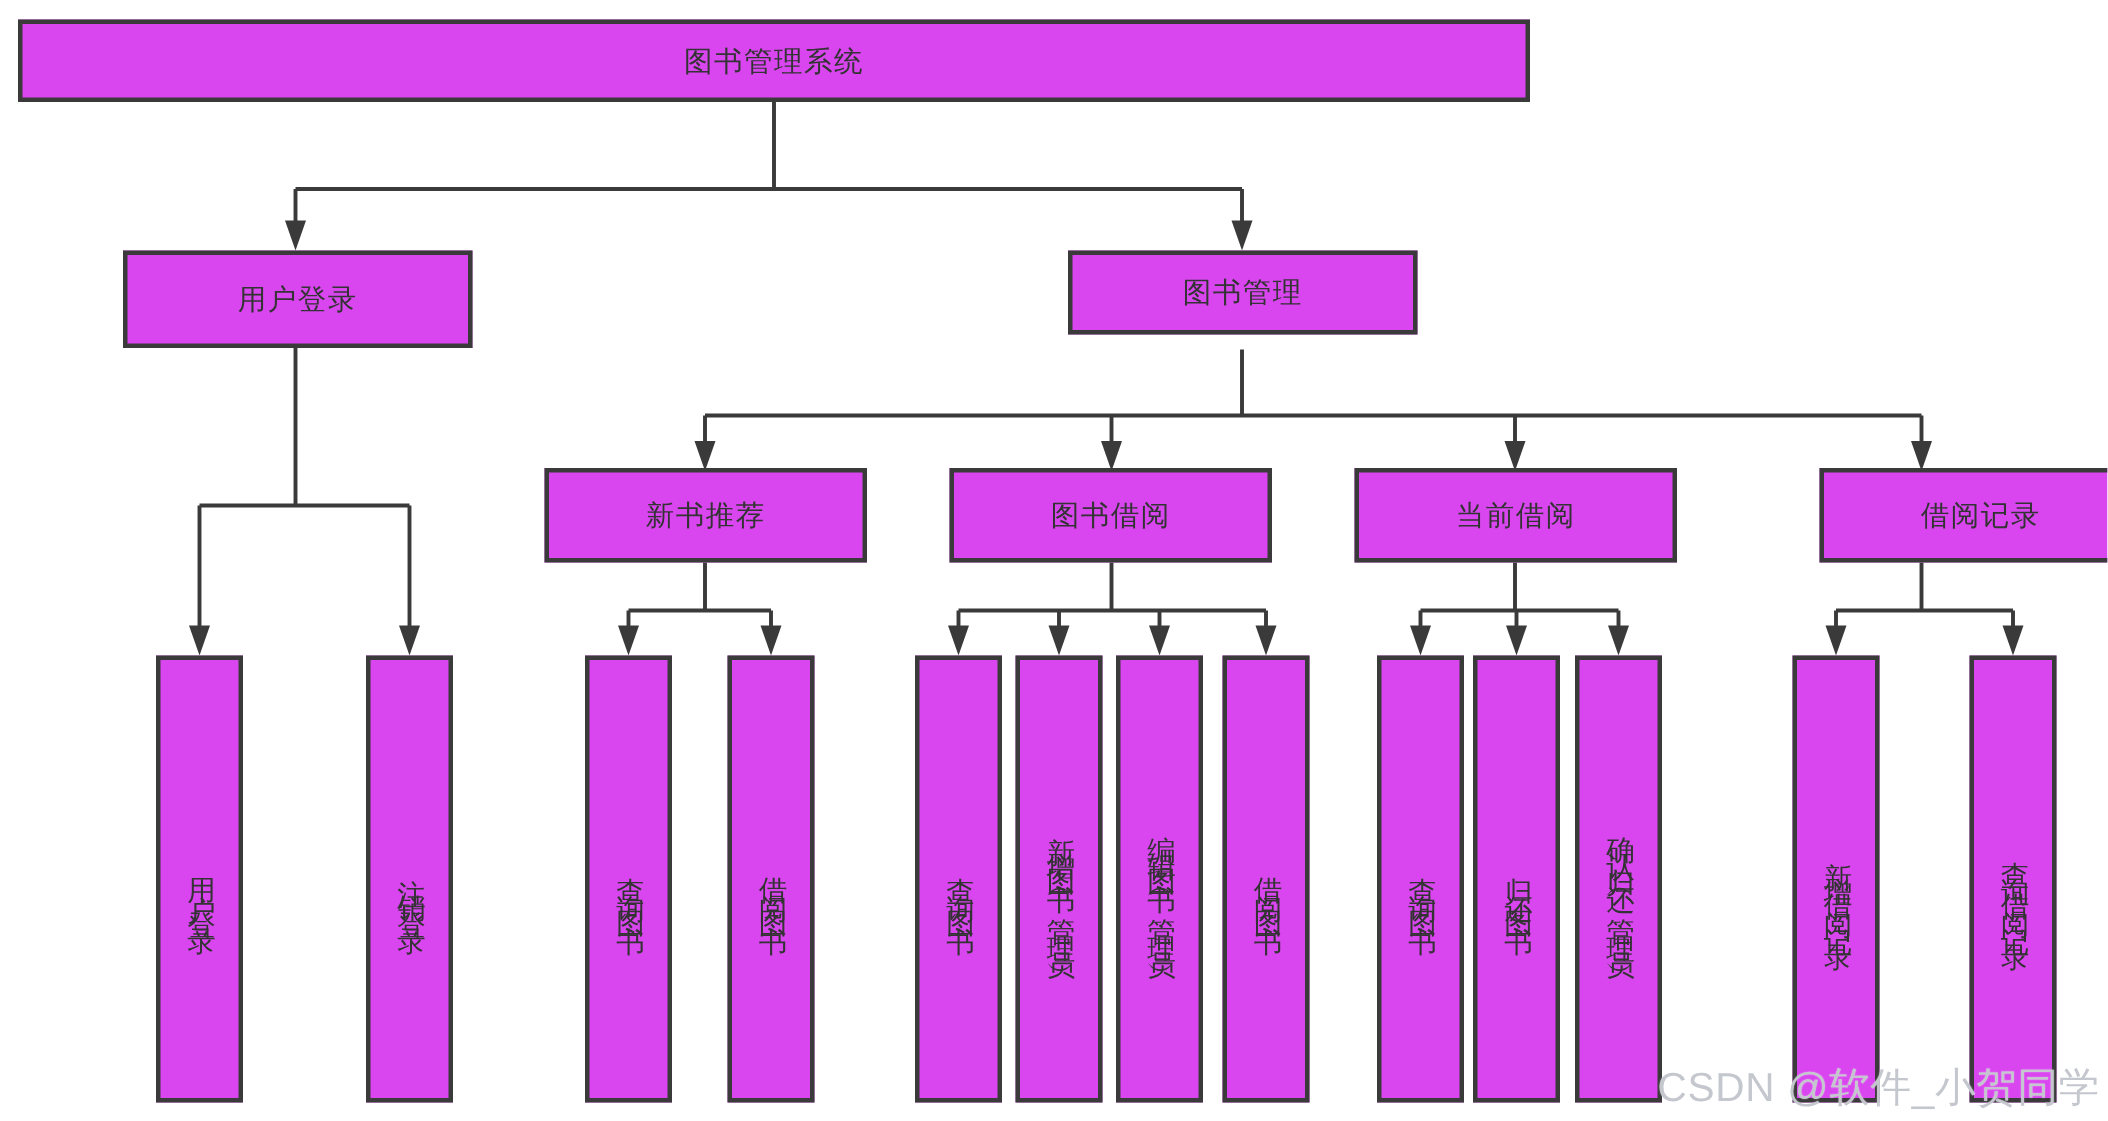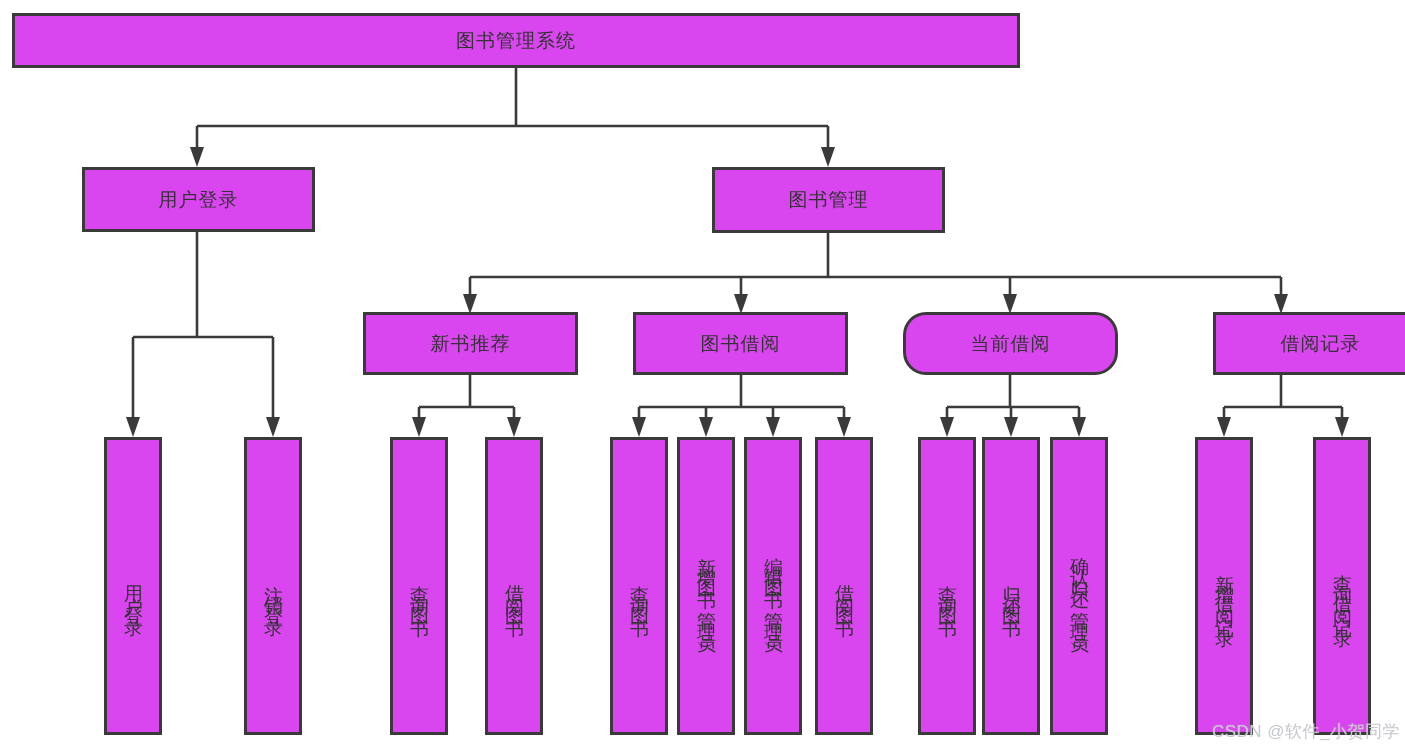--- a/index.html
+++ b/index.html
@@ -41,21 +41,21 @@
     text-orientation:mixed;
     white-space:normal;
     letter-spacing:11px;
     line-height:1.2;
     padding-top:11px; 
   }
   .watermark{
     position:absolute;
     right:5px;
     bottom:4px;
-    font-size:17px;
+    font-size:27px;
     color:var(--wm);
     letter-spacing:0.5px;
     z-index:10;
     text-shadow:0 0 1px rgba(255,255,255,0.6);
   }
 </style>
 </head>
 <body>
 
 <div class="canvas">
@@ -96,31 +96,31 @@
     <polygon points="1335,417 1349,417 1342,437"></polygon>
   </svg>
 
   <div class="box" style="left:12px; top:13px; width:1008px; height:55px;">
     <span class="lbl">图书管理系统</span>
   </div>
 
   <div class="box" style="left:82px; top:167px; width:233px; height:65px;">
     <span class="lbl">用户登录</span>
   </div>
-  <div class="box" style="left:712px; top:167px; width:233px; height:66px;">
+  <div class="box" style="left:712px; top:167px; width:233px; height:56px;">
     <span class="lbl">图书管理</span>
   </div>
 
   <div class="box" style="left:363px; top:312px; width:215px; height:63px;">
     <span class="lbl">新书推荐</span>
   </div>
   <div class="box" style="left:633px; top:312px; width:215px; height:63px;">
     <span class="lbl">图书借阅</span>
   </div>
-  <div class="box" style="left:903px; top:312px; width:215px; height:63px;border-radius:23px;">
+  <div class="box" style="left:903px; top:312px; width:215px; height:63px;">
     <span class="lbl">当前借阅</span>
   </div>
   <div class="box" style="left:1213px; top:312px; width:215px; height:63px;">
     <span class="lbl">借阅记录</span>
   </div>
 
   <div class="box leaf" style="left:104px; top:437px; width:58px; height:298px;">
     <span class="lbl">用户登录</span>
   </div>
   <div class="box leaf" style="left:244px; top:437px; width:58px; height:298px;">

